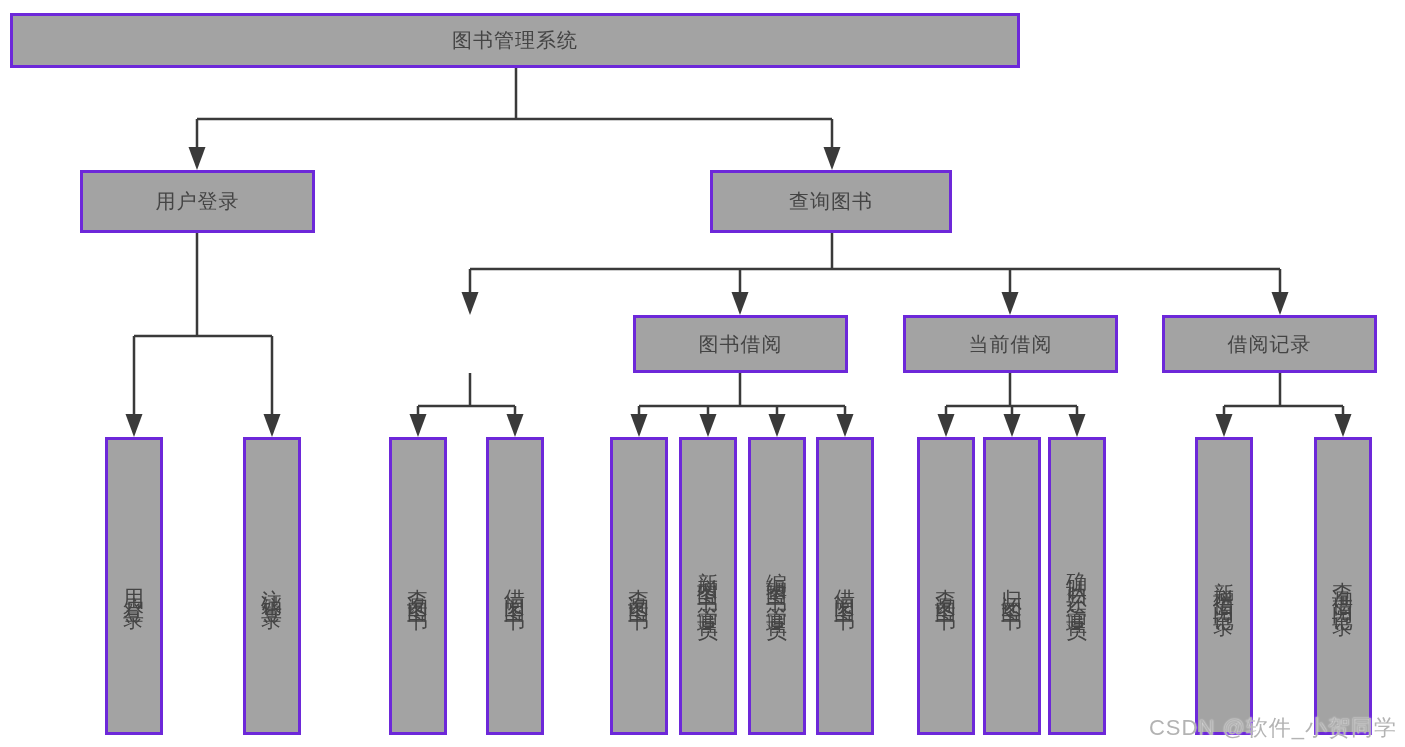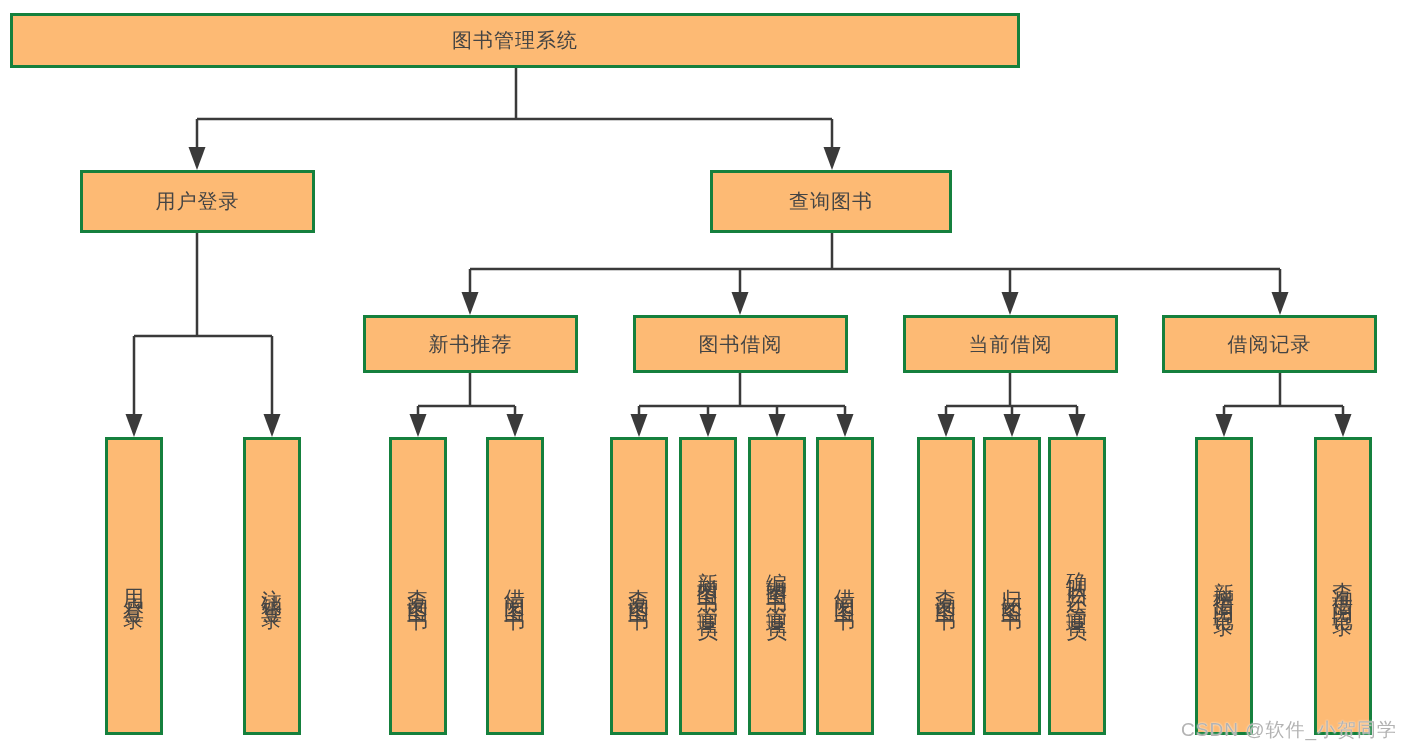--- a/index.html
+++ b/index.html
@@ -14,22 +14,22 @@
   }
   svg.connectors {
     position: absolute;
     left: 0; top: 0;
     width: 1405px; height: 747px;
     pointer-events: none;
   }
   .box {
     position: absolute;
     box-sizing: border-box;
-    background: #fdba74;
-    border: 3px solid #15803d;
+    background: #a3a3a3;
+    border: 3px solid #6d28d9;
     display: flex;
     align-items: center;
     justify-content: center;
     text-align: center;
   }
   .box.h {
     font-size: 20px;
     letter-spacing: 1px;
     white-space: nowrap;
   }
@@ -37,21 +37,21 @@
     font-size: 21px;
     writing-mode: vertical-rl;
     text-orientation: mixed;
     letter-spacing: 7px;
     line-height: 1;
   }
   .watermark {
     position: absolute;
     right: 8px;
     bottom: 4px;
-    font-size: 19px;
+    font-size: 22px;
     color: #b3b3b3;
     text-shadow: 0 0 2px #ffffff;
     letter-spacing: 1px;
     white-space: nowrap;
     z-index: 5;
     margin-left: 20px;
   }
 </style>
 </head>
 <body>
@@ -99,21 +99,20 @@
       <polygon points="1215.5,414 1232.5,414 1224,437"></polygon>
       <polygon points="1334.5,414 1351.5,414 1343,437"></polygon>
     </g>
   </svg>
 
   <div class="box h" style="left:10px; top:13px; width:1010px; height:55px;">图书管理系统</div>
 
   <div class="box h" style="left:80px; top:170px; width:235px; height:63px;">用户登录</div>
   <div class="box h" style="left:710px; top:170px; width:242px; height:63px;">查询图书</div>
 
-  <div class="box h" style="left:363px; top:315px; width:215px; height:58px;">新书推荐</div>
   <div class="box h" style="left:633px; top:315px; width:215px; height:58px;">图书借阅</div>
   <div class="box h" style="left:903px; top:315px; width:215px; height:58px;">当前借阅</div>
   <div class="box h" style="left:1162px; top:315px; width:215px; height:58px;">借阅记录</div>
 
   <div class="box v" style="left:105px; top:437px; width:58px; height:298px;">用户登录</div>
   <div class="box v" style="left:243px; top:437px; width:58px; height:298px;">注销登录</div>
 
   <div class="box v" style="left:389px; top:437px; width:58px; height:298px;">查询图书</div>
   <div class="box v" style="left:486px; top:437px; width:58px; height:298px;">借阅图书</div>
 

